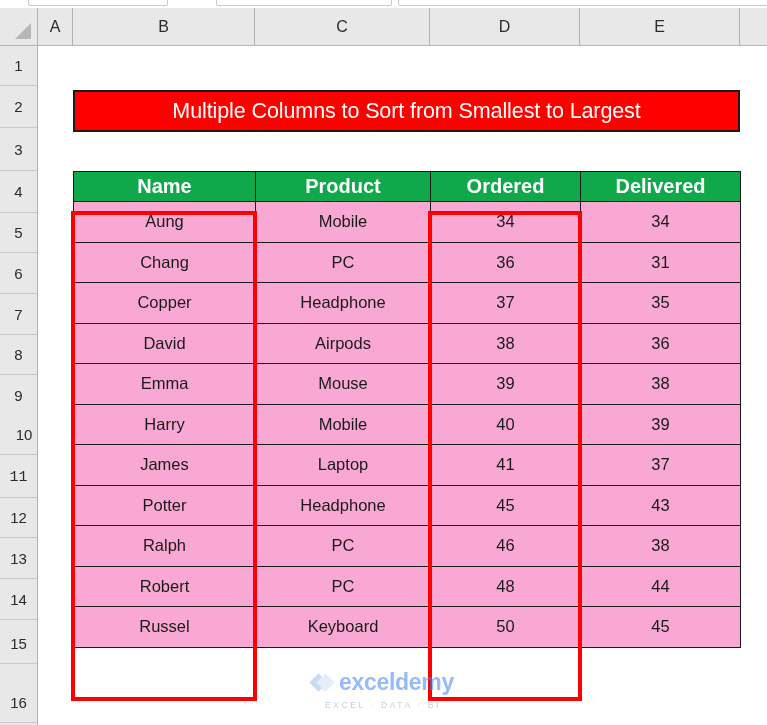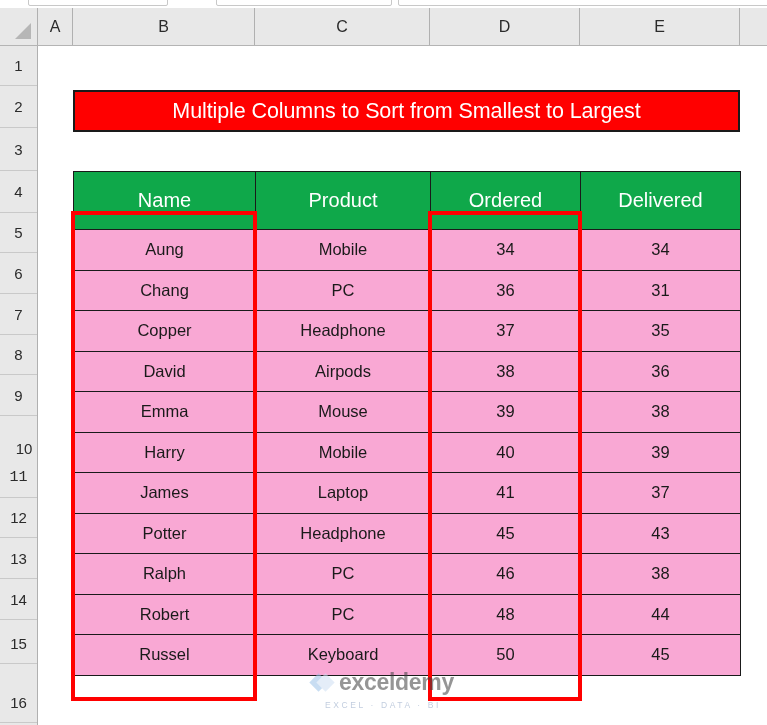--- a/index.html
+++ b/index.html
@@ -134,22 +134,22 @@
   table.sheet th, table.sheet td {
     border: 1px solid #1a1a1a;
     text-align: center;
     vertical-align: middle;
     font-family: "Liberation Sans", sans-serif;
   }
   table.sheet th {
     background: #0FA84A;
     color: #ffffff;
     font-size: 20px;
-    font-weight: normal;
-    height: 58px;
+    font-weight: bold;
+    height: 30px;
   }
   table.sheet td {
     background: #f9a8d4;
     color: #1a1a1a;
     font-size: 16.5px;
     height: 40.5px;
   }
   col.c-name      { width: 182px; }
   col.c-product   { width: 175px; }
   col.c-ordered   { width: 150px; }
@@ -188,21 +188,21 @@
   }
   .wm-mark .d2 {
     position: absolute; left: 7px; top: 4px;
     width: 13px; height: 13px;
     background: #cfe0f3;
     transform: rotate(45deg);
   }
   .wm-name {
     font-size: 23px;
     font-weight: bold;
-    color: #404040;
+    color: #3b82f6;
     letter-spacing: -0.3px;
     line-height: 1;
   }
   .wm-tag {
     font-size: 8.5px;
     color: #8fa4c4;
     letter-spacing: 2.6px;
     margin-top: 6px;
   }
 </style>
@@ -234,21 +234,21 @@
     <div id="row-heads">
         <div class="row-head" style="top: 0px; height: 40px;">1</div>
         <div class="row-head" style="top: 40px; height: 42px;">2</div>
         <div class="row-head" style="top: 82px; height: 43px;">3</div>
         <div class="row-head" style="top: 125px; height: 42px;">4</div>
         <div class="row-head" style="top: 167px; height: 40px;">5</div>
         <div class="row-head" style="top: 207px; height: 41px;">6</div>
         <div class="row-head" style="top: 248px; height: 41px;">7</div>
         <div class="row-head" style="top: 289px; height: 40px;">8</div>
         <div class="row-head" style="top: 329px; height: 41px;">9</div>
-        <div class="row-head" style="top: 382px; height: 41px; padding-left: 11px;">10</div>
+        <div class="row-head" style="top: 368px; height: 41px; padding-left: 11px;">10</div>
         <div class="row-head" style="top: 411px; height: 41px; font-family: Liberation Mono, monospace;">11</div>
         <div class="row-head" style="top: 452px; height: 40px;">12</div>
         <div class="row-head" style="top: 492px; height: 41px;">13</div>
         <div class="row-head" style="top: 533px; height: 41px;">14</div>
         <div class="row-head" style="top: 578px; height: 40px;">15</div>
         <div class="row-head" style="top: 636px; height: 41px;">16</div>
       </div>
   </div>
 
   <div class="grid-surface"></div>

